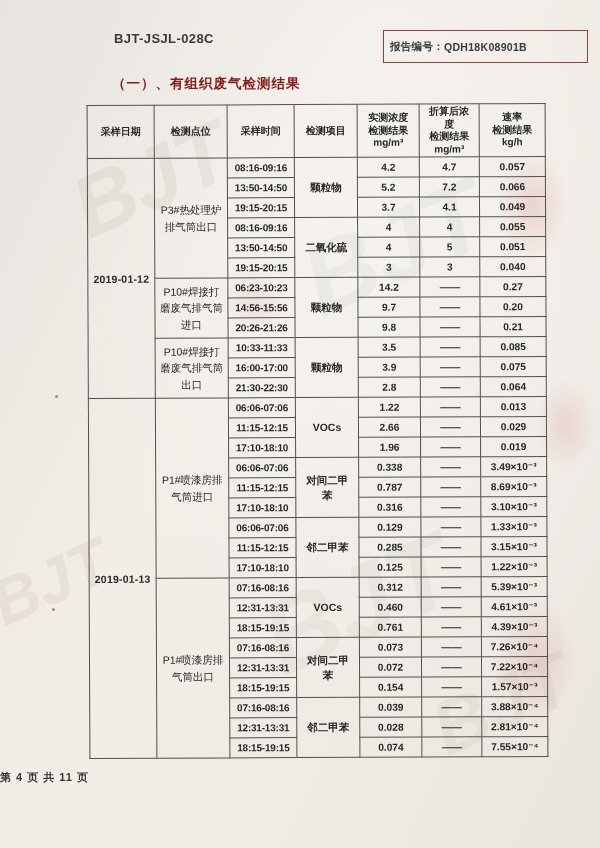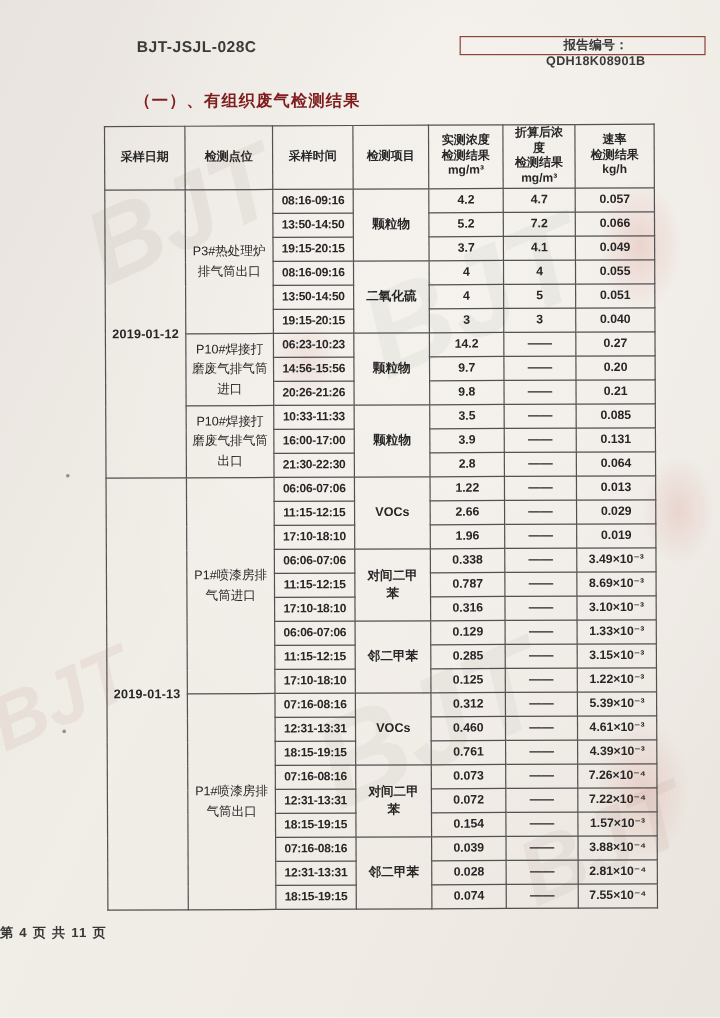--- a/index.html
+++ b/index.html
@@ -6,22 +6,22 @@
   body{
     width:600px;height:848px;position:relative;overflow:hidden;
     background:linear-gradient(115deg,#e8e3de 0%,#f1ede7 38%,#efeae4 70%,#eae5df 100%);
     font-family:"Liberation Sans","DejaVu Sans",sans-serif;
     color:#2b2b2b;
   }
   .sheen{position:absolute;inset:0;pointer-events:none;
     background:radial-gradient(ellipse at 65% 30%, rgba(255,255,255,0.35), rgba(255,255,255,0) 60%);}
   .doc-code{position:absolute;left:114px;top:31px;font-size:13px;font-weight:700;
     color:#3a3a3a;letter-spacing:.4px;}
-  .report-box{position:absolute;left:383px;top:30px;width:205px;height:16px;
-    border:1.5px solid #8d4438;display:flex;align-items:center;padding-left:22px;box-sizing:border-box;flex-direction:column;}
+  .report-box{position:absolute;left:383px;top:30px;width:205px;height:33px;
+    border:1.5px solid #8d4438;display:flex;align-items:center;padding-left:6px;box-sizing:border-box;}
   .report-box span{font-size:10.5px;font-weight:700;color:#3a3a3a;letter-spacing:.3px;}
   .section-title{position:absolute;left:112px;top:75px;font-size:13.5px;font-weight:700;
     color:#7f1d1d;letter-spacing:1px;}
   .table-wrap{position:absolute;left:88px;top:104px;width:458px;transform:rotate(-0.25deg);}
   table{border-collapse:collapse;width:100%;table-layout:fixed;}
   th,td{border:1px solid #515151;text-align:center;vertical-align:middle;
     padding:0 3px;box-sizing:border-box;color:#262626;}
   thead th{height:53px;font-size:10px;font-weight:700;white-space:pre-line;line-height:1.25;}
   tbody td{height:20px;font-size:10.5px;font-weight:600;}
   td.date-cell{font-size:10.5px;font-weight:700;letter-spacing:.2px;}
@@ -172,21 +172,21 @@
           <td class="time-cell">10:33-11:33</td>
           <td class="item-cell" rowspan="3">颗粒物</td>
           <td class="num-cell">3.5</td>
           <td class="num-cell">——</td>
           <td class="num-cell">0.085</td>
         </tr>
         <tr>
           <td class="time-cell">16:00-17:00</td>
           <td class="num-cell">3.9</td>
           <td class="num-cell">——</td>
-          <td class="num-cell">0.131</td>
+          <td class="num-cell">0.075</td>
         </tr>
         <tr>
           <td class="time-cell">21:30-22:30</td>
           <td class="num-cell">2.8</td>
           <td class="num-cell">——</td>
           <td class="num-cell">0.064</td>
         </tr>
         <tr>
           <td class="date-cell" rowspan="18">2019-01-13</td>
           <td class="point-cell" rowspan="9">P1#喷漆房排气筒进口</td>

